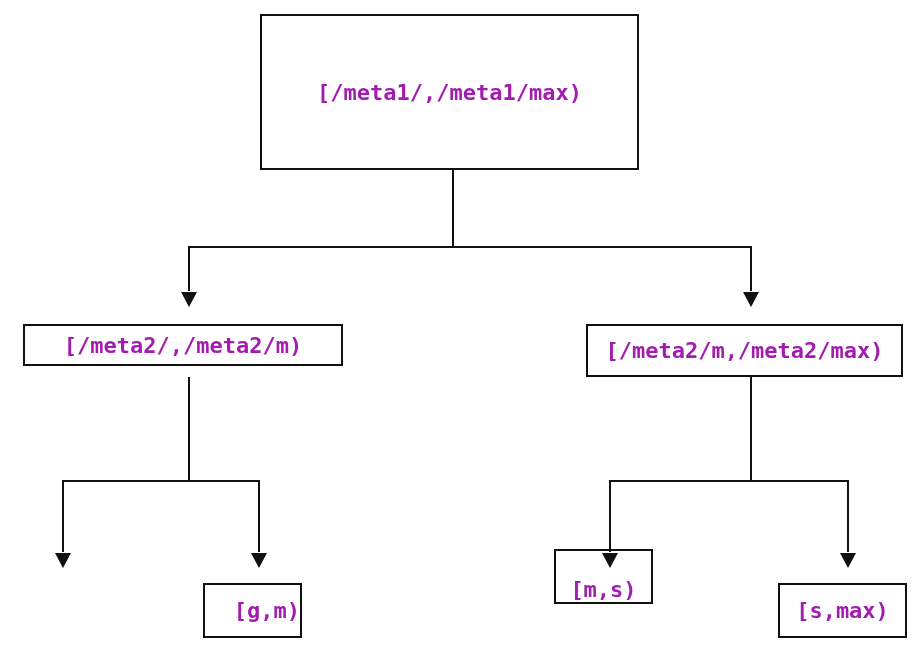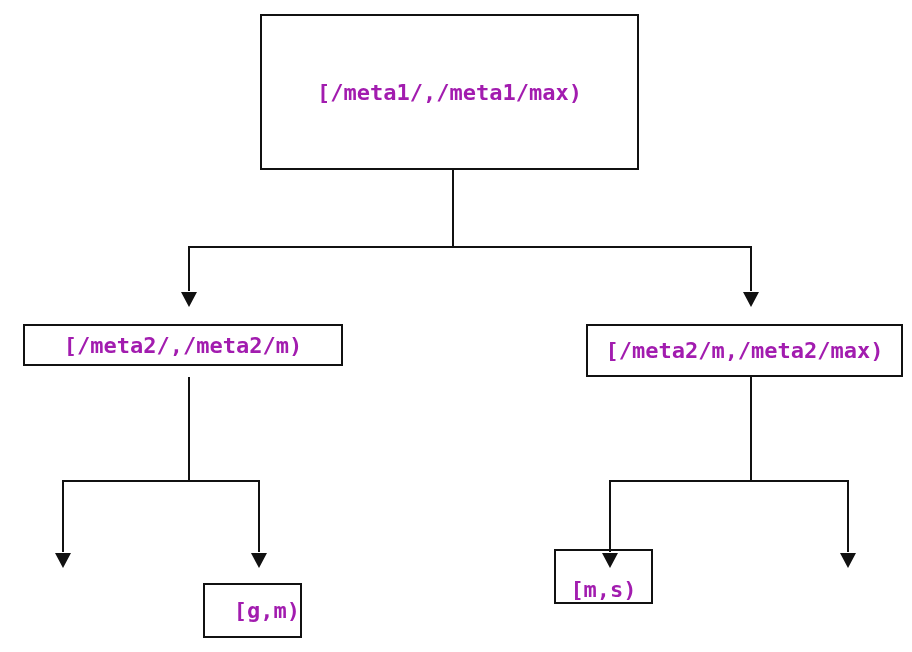--- a/index.html
+++ b/index.html
@@ -91,20 +91,23 @@
 
 
   <div class="node node-l1">
     <span>[g,m)</span>
   </div>
 
   <div class="node node-l2">
     <span>[m,s)</span>
   </div>
 
+  <div class="node node-l3">
+    <span>[s,max)</span>
+  </div>
 
   <div class="line v-root"></div>
   <div class="line h-lvl1"></div>
   <div class="line v-lvl1-l"></div>
   <div class="line v-lvl1-r"></div>
   <div class="arrow arrow-lvl1-l"></div>
   <div class="arrow arrow-lvl1-r"></div>
 
   <div class="line v-c0"></div>
   <div class="line h-left"></div>

